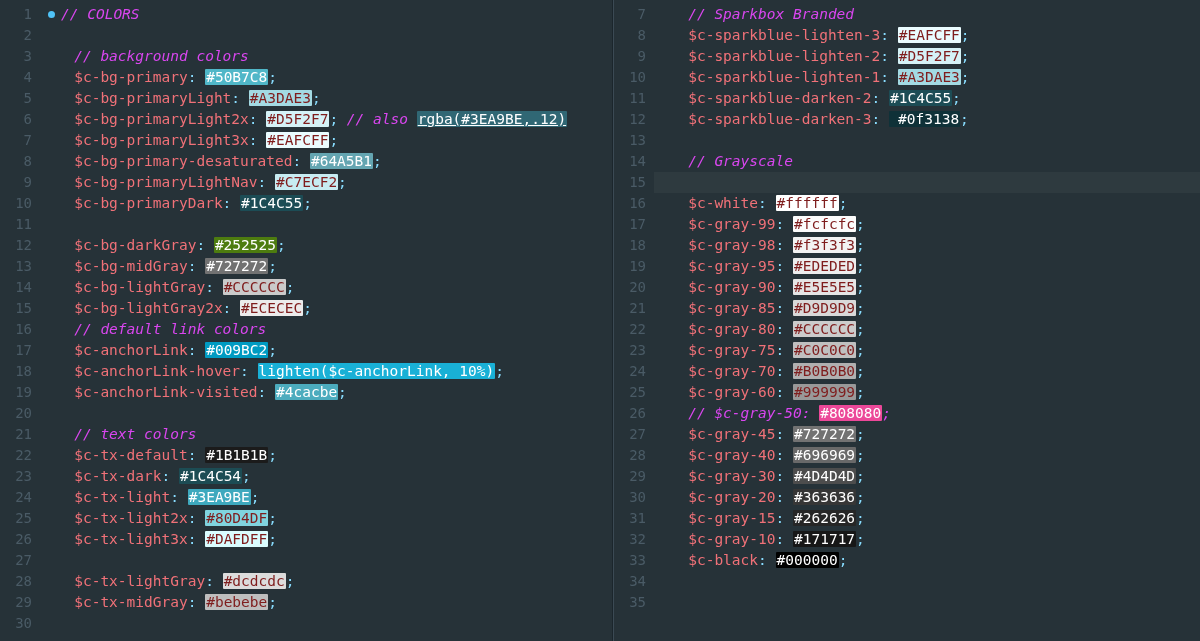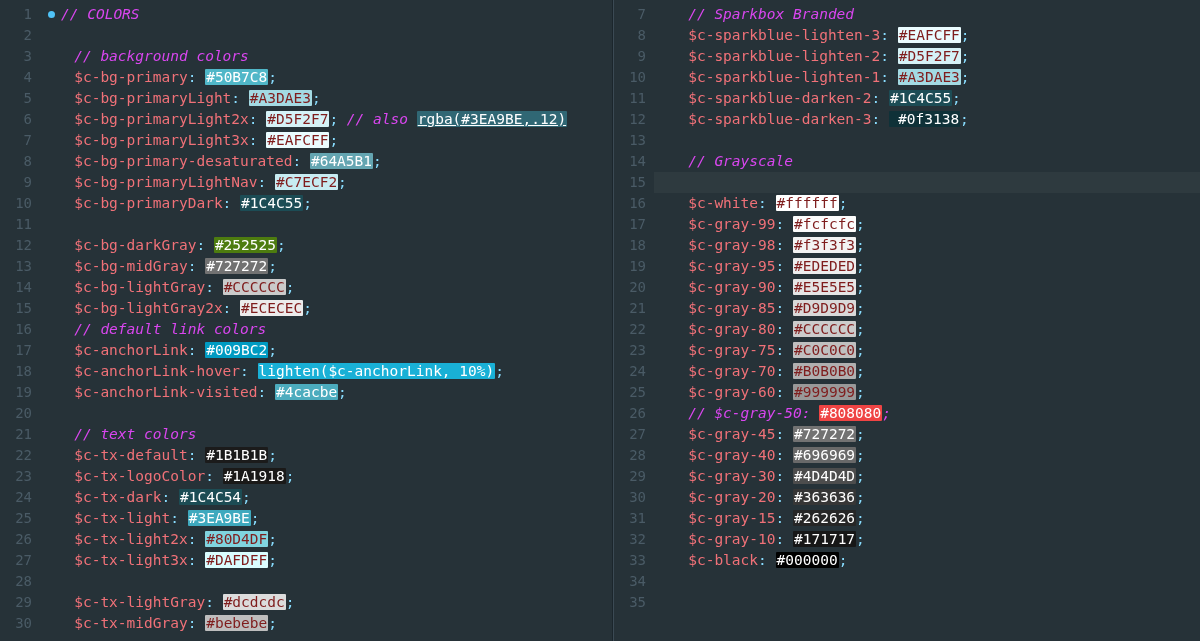--- a/index.html
+++ b/index.html
@@ -119,21 +119,20 @@
         <div class="row"><span>   </span><span class="var">$c-bg-midGray</span><span class="punct">:</span><span> </span><span class="hl light" style="background: rgb(114, 114, 114);">#727272</span><span class="punct">;</span></div>
         <div class="row"><span>   </span><span class="var">$c-bg-lightGray</span><span class="punct">:</span><span> </span><span class="hl dark" style="background: rgb(202, 202, 202);">#CCCCCC</span><span class="punct">;</span></div>
         <div class="row"><span>   </span><span class="var">$c-bg-lightGray2x</span><span class="punct">:</span><span> </span><span class="hl dark" style="background: rgb(236, 236, 236);">#ECECEC</span><span class="punct">;</span></div>
         <div class="row"><span>   </span><span class="comment">// default link colors</span></div>
         <div class="row"><span>   </span><span class="var">$c-anchorLink</span><span class="punct">:</span><span> </span><span class="hl light" style="background: rgb(0, 155, 194);">#009BC2</span><span class="punct">;</span></div>
         <div class="row"><span>   </span><span class="var">$c-anchorLink-hover</span><span class="punct">:</span><span> </span><span class="hl light" style="background: rgb(25, 176, 214);">lighten($c-anchorLink, 10%)</span><span class="punct">;</span></div>
         <div class="row"><span>   </span><span class="var">$c-anchorLink-visited</span><span class="punct">:</span><span> </span><span class="hl light" style="background: rgb(76, 172, 190);">#4cacbe</span><span class="punct">;</span></div>
         <div class="row"></div>
         <div class="row"><span>   </span><span class="comment">// text colors</span></div>
         <div class="row"><span>   </span><span class="var">$c-tx-default</span><span class="punct">:</span><span> </span><span class="hl light" style="background: rgb(27, 27, 27);">#1B1B1B</span><span class="punct">;</span></div>
-        <div class="row"><span>   </span><span class="var">$c-tx-logoColor</span><span class="punct">:</span><span> </span><span class="hl light" style="background: rgb(26, 25, 24);">#1A1918</span><span class="punct">;</span></div>
         <div class="row"><span>   </span><span class="var">$c-tx-dark</span><span class="punct">:</span><span> </span><span class="hl light" style="background: rgb(28, 76, 84);">#1C4C54</span><span class="punct">;</span></div>
         <div class="row"><span>   </span><span class="var">$c-tx-light</span><span class="punct">:</span><span> </span><span class="hl light" style="background: rgb(62, 169, 190);">#3EA9BE</span><span class="punct">;</span></div>
         <div class="row"><span>   </span><span class="var">$c-tx-light2x</span><span class="punct">:</span><span> </span><span class="hl dark" style="background: rgb(128, 212, 223);">#80D4DF</span><span class="punct">;</span></div>
         <div class="row"><span>   </span><span class="var">$c-tx-light3x</span><span class="punct">:</span><span> </span><span class="hl dark" style="background: rgb(218, 253, 255);">#DAFDFF</span><span class="punct">;</span></div>
         <div class="row"></div>
         <div class="row"><span>   </span><span class="var">$c-tx-lightGray</span><span class="punct">:</span><span> </span><span class="hl dark" style="background: rgb(220, 220, 220);">#dcdcdc</span><span class="punct">;</span></div>
         <div class="row"><span>   </span><span class="var">$c-tx-midGray</span><span class="punct">:</span><span> </span><span class="hl dark" style="background: rgb(190, 190, 190);">#bebebe</span><span class="punct">;</span></div>
       </div>
   </div>
   <div class="pane right">
@@ -181,21 +180,21 @@
         <div class="row"><span>   </span><span class="var">$c-white</span><span class="punct">:</span><span> </span><span class="hl dark" style="background: rgb(255, 255, 255);">#ffffff</span><span class="punct">;</span></div>
         <div class="row"><span>   </span><span class="var">$c-gray-99</span><span class="punct">:</span><span> </span><span class="hl dark" style="background: rgb(252, 252, 252);">#fcfcfc</span><span class="punct">;</span></div>
         <div class="row"><span>   </span><span class="var">$c-gray-98</span><span class="punct">:</span><span> </span><span class="hl dark" style="background: rgb(243, 243, 243);">#f3f3f3</span><span class="punct">;</span></div>
         <div class="row"><span>   </span><span class="var">$c-gray-95</span><span class="punct">:</span><span> </span><span class="hl dark" style="background: rgb(237, 237, 237);">#EDEDED</span><span class="punct">;</span></div>
         <div class="row"><span>   </span><span class="var">$c-gray-90</span><span class="punct">:</span><span> </span><span class="hl dark" style="background: rgb(229, 229, 229);">#E5E5E5</span><span class="punct">;</span></div>
         <div class="row"><span>   </span><span class="var">$c-gray-85</span><span class="punct">:</span><span> </span><span class="hl dark" style="background: rgb(217, 217, 217);">#D9D9D9</span><span class="punct">;</span></div>
         <div class="row"><span>   </span><span class="var">$c-gray-80</span><span class="punct">:</span><span> </span><span class="hl dark" style="background: rgb(204, 204, 204);">#CCCCCC</span><span class="punct">;</span></div>
         <div class="row"><span>   </span><span class="var">$c-gray-75</span><span class="punct">:</span><span> </span><span class="hl dark" style="background: rgb(192, 192, 192);">#C0C0C0</span><span class="punct">;</span></div>
         <div class="row"><span>   </span><span class="var">$c-gray-70</span><span class="punct">:</span><span> </span><span class="hl dark" style="background: rgb(176, 176, 176);">#B0B0B0</span><span class="punct">;</span></div>
         <div class="row"><span>   </span><span class="var">$c-gray-60</span><span class="punct">:</span><span> </span><span class="hl dark" style="background: rgb(153, 153, 153);">#999999</span><span class="punct">;</span></div>
-        <div class="row"><span>   </span><span class="comment">// $c-gray-50: </span><span class="hl light" style="background: #ef4444;">#808080</span><span class="comment">;</span></div>
+        <div class="row"><span>   </span><span class="comment">// $c-gray-50: </span><span class="hl light" style="background: #ec4899;">#808080</span><span class="comment">;</span></div>
         <div class="row"><span>   </span><span class="var">$c-gray-45</span><span class="punct">:</span><span> </span><span class="hl light" style="background: rgb(114, 114, 114);">#727272</span><span class="punct">;</span></div>
         <div class="row"><span>   </span><span class="var">$c-gray-40</span><span class="punct">:</span><span> </span><span class="hl light" style="background: rgb(105, 105, 105);">#696969</span><span class="punct">;</span></div>
         <div class="row"><span>   </span><span class="var">$c-gray-30</span><span class="punct">:</span><span> </span><span class="hl light" style="background: rgb(77, 77, 77);">#4D4D4D</span><span class="punct">;</span></div>
         <div class="row"><span>   </span><span class="var">$c-gray-20</span><span class="punct">:</span><span> </span><span class="hl light" style="background: rgb(54, 54, 54); text-align: center;">#363636</span><span class="punct">;</span></div>
         <div class="row"><span>   </span><span class="var">$c-gray-15</span><span class="punct">:</span><span> </span><span class="hl light" style="background: rgb(38, 38, 38);">#262626</span><span class="punct">;</span></div>
         <div class="row"><span>   </span><span class="var">$c-gray-10</span><span class="punct">:</span><span> </span><span class="hl light" style="background: rgb(23, 23, 23);">#171717</span><span class="punct">;</span></div>
         <div class="row"><span>   </span><span class="var">$c-black</span><span class="punct">:</span><span> </span><span class="hl light" style="background: rgb(0, 0, 0);">#000000</span><span class="punct">;</span></div>
         <div class="cursor-line" style="top: 172px;"></div>
       </div>
   </div>

